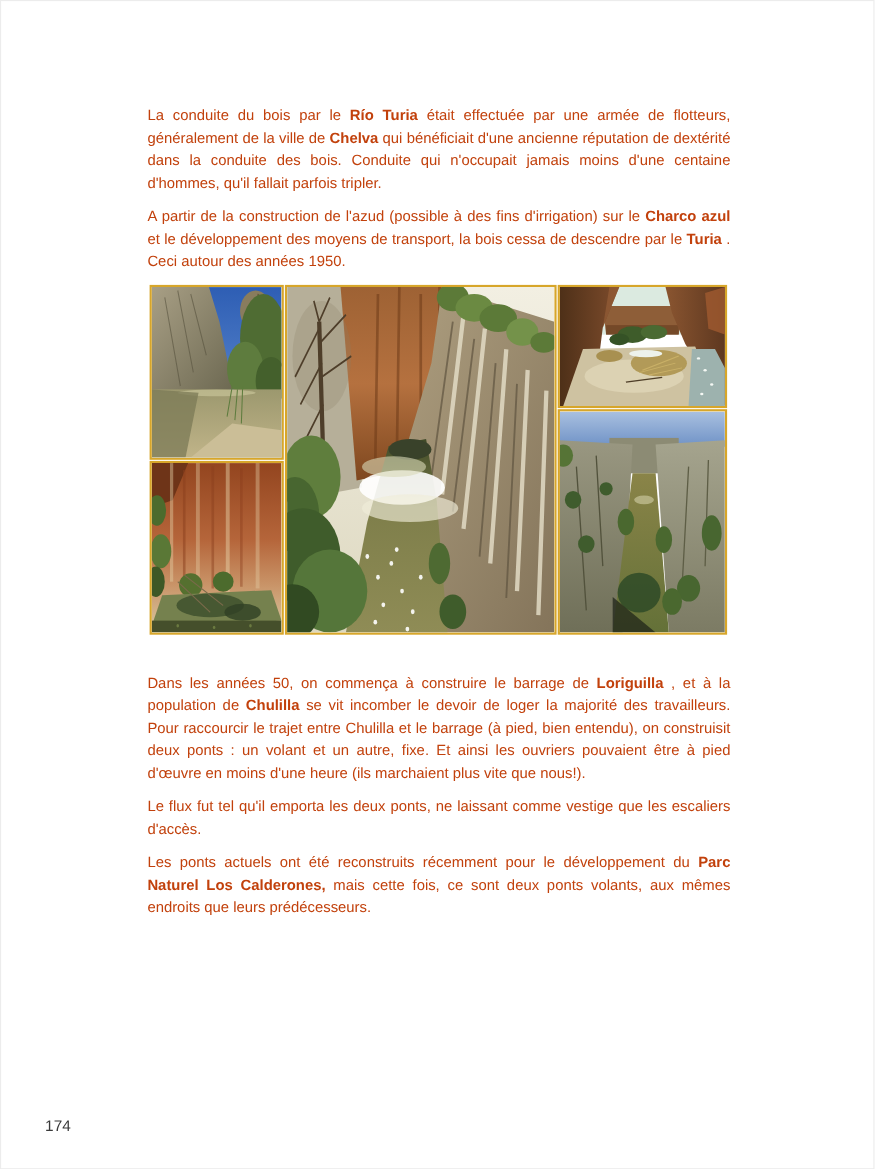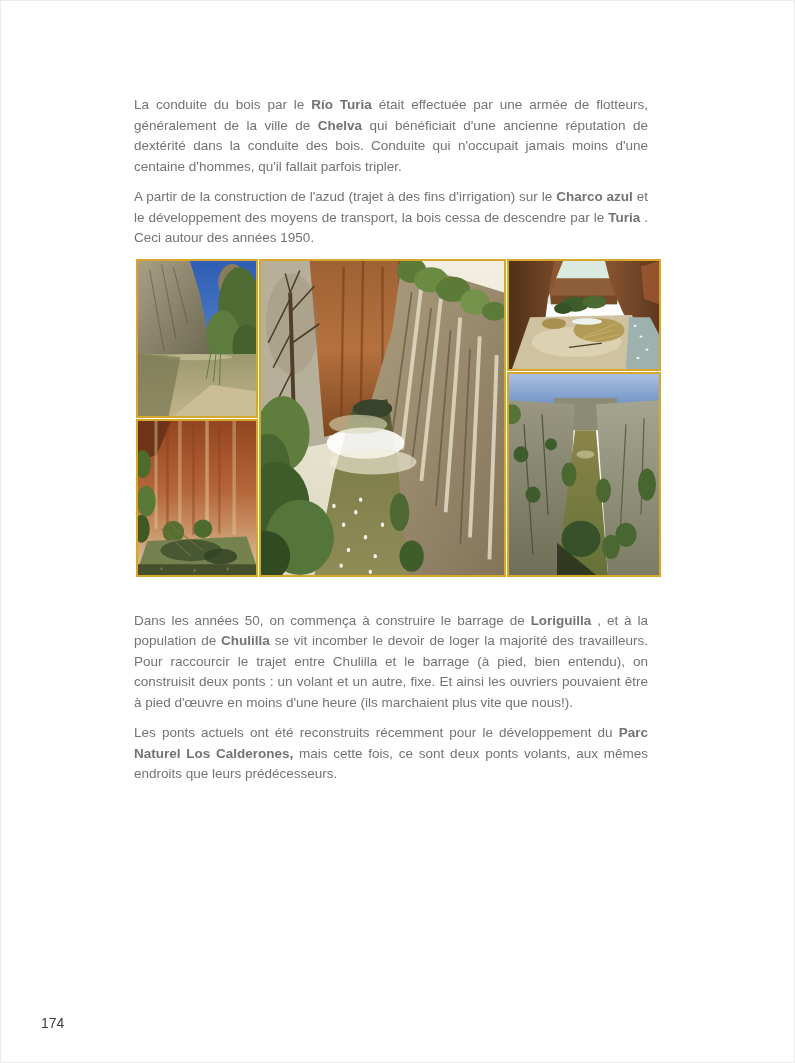--- a/index.html
+++ b/index.html
@@ -3,22 +3,22 @@
 <meta charset="utf-8">
 <style>
   html,body{margin:0;padding:0;}
   body{
     width:795px;height:1063px;background:#ffffff;position:relative;
     font-family:"Liberation Sans",sans-serif;color:#000;
     box-sizing:border-box;border:1px solid #ececec;
   }
   .content{position:absolute;left:133px;top:94px;width:530px;}
   p.para{
-    margin:0 16px 10px 0;font-size:13.5px;line-height:20.5px;
-    text-align:justify;color:#737373;
+    margin:0 0 10px 0;font-size:13.5px;line-height:20.5px;
+    text-align:justify;color:#c2410c;
   }
   p.para b{font-weight:bold;}
   figure.collage{
     margin:0 0 34px 2px;padding:0;width:525px;height:318px;
     display:flex;gap:1px;background:#fff;box-sizing:border-box;
   }
   .col{display:flex;flex-direction:column;gap:1px;box-sizing:border-box;}
   .col-left{width:122px;}
   .col-center{flex:1;}
   .col-right{width:154px;}
@@ -35,21 +35,21 @@
     position:absolute;top:1014px;left:0;width:795px;text-align:left;
     font-family:Liberation Sans, sans-serif;font-size:14px;color:#3a3a3a;margin-left:40px;
   }
 </style>
 </head>
 <body>
 
 <div class="content">
 
   <p class="para"><span>La conduite du bois par le </span><b>Río Turia</b><span> était effectuée par une armée de flotteurs, généralement de la ville de </span><b>Chelva</b><span> qui bénéficiait d'une ancienne réputation de dextérité dans la conduite des bois. Conduite qui n'occupait jamais moins d'une centaine d'hommes, qu'il fallait parfois tripler.</span></p>
-  <p class="para"><span>A partir de la construction de l'azud (trajet à des fins d'irrigation) sur le </span><b>Charco azul</b><span> et le développement des moyens de transport, la bois cessa de descendre par le </span><b>Turia</b><span> . Ceci autour des années 1950.</span></p>
+  <p class="para"><span>A partir de la construction de l'azud (possible à des fins d'irrigation) sur le </span><b>Charco azul</b><span> et le développement des moyens de transport, la bois cessa de descendre par le </span><b>Turia</b><span> . Ceci autour des années 1950.</span></p>
 
   <figure class="collage">
     <div class="col col-left">
 
       <div class="photo ph-tl">
         <svg viewBox="0 0 100 100" preserveAspectRatio="none" aria-hidden="true">
           <defs>
             <linearGradient id="tlsky" x1="0" y1="0" x2="0" y2="1">
               <stop offset="0" stop-color="#2E5EB4"></stop>
                 <stop offset="1" stop-color="#6B97D6"></stop>
@@ -262,17 +262,18 @@
           <ellipse cx="40" cy="50" rx="5" ry="6" fill="#4A682F"></ellipse>
           <ellipse cx="63" cy="58" rx="5" ry="6" fill="#4A682F"></ellipse>
           <ellipse cx="68" cy="86" rx="6" ry="6" fill="#4A682F"></ellipse>
         </svg>
       </div>
 
     </div>
   </figure>
 
   <p class="para"><span>Dans les années 50, on commença à construire le barrage de </span><b>Loriguilla</b><span> , et à la population de </span><b>Chulilla</b><span> se vit incomber le devoir de loger la majorité des travailleurs. Pour raccourcir le trajet entre Chulilla et le barrage (à pied, bien entendu), on construisit deux ponts : un volant et un autre, fixe. Et ainsi les ouvriers pouvaient être à pied d'œuvre en moins d'une heure (ils marchaient plus vite que nous!).</span></p>
+  <p class="para"><span>Le flux fut tel qu'il emporta les deux ponts, ne laissant comme vestige que les escaliers d'accès.</span></p>
   <p class="para"><span>Les ponts actuels ont été reconstruits récemment pour le développement du </span><b>Parc Naturel Los Calderones,</b><span> mais cette fois, ce sont deux ponts volants, aux mêmes endroits que leurs prédécesseurs.</span></p>
 
 </div>
 
 <div class="pagenum">174</div>
 
 </body></html>

